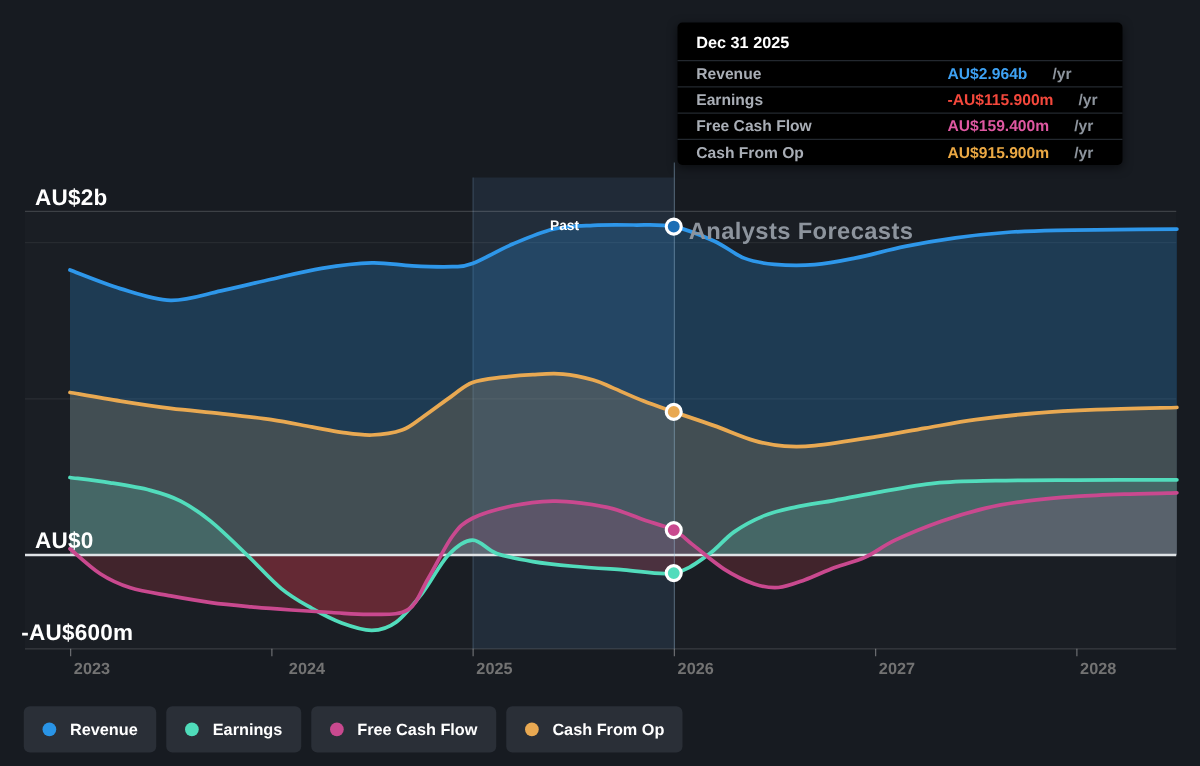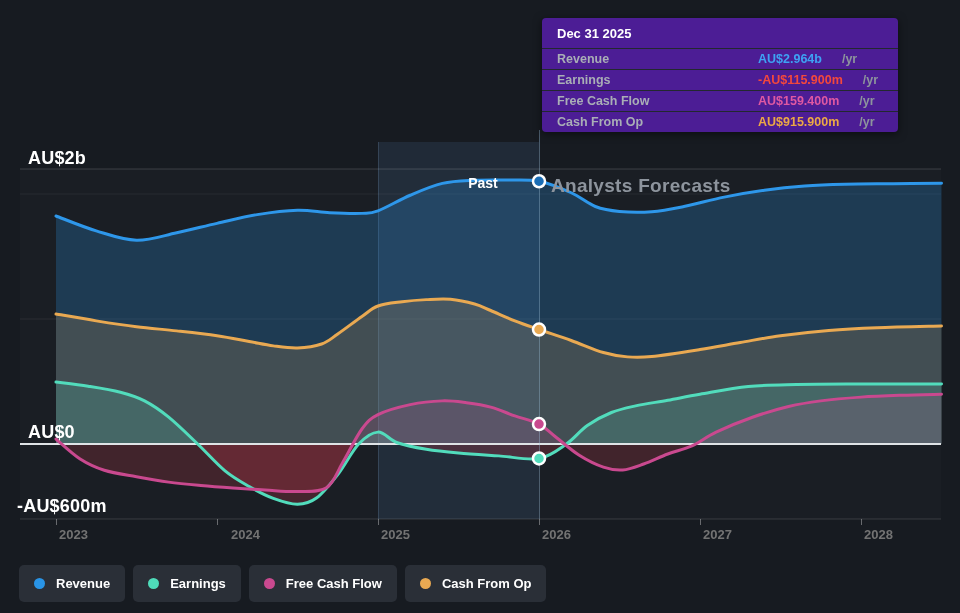--- a/index.html
+++ b/index.html
@@ -1,24 +1,24 @@
 <!DOCTYPE html>
 <html><head>
 <meta charset="utf-8">
 <style>
   html,body{margin:0;padding:0;background:#171b21;}
   .stage{position:relative;width:960px;height:613px;overflow:hidden;background:#171b21;
          font-family:"Liberation Sans",sans-serif;}
   #chart-svg{position:absolute;left:0;top:0;}
   .ylab{position:absolute;color:#ffffff;font-size:18px;font-weight:700;letter-spacing:.2px;}
   .xlab{position:absolute;top:527px;width:64px;text-align:right;color:#737373;font-size:13px;font-weight:700;}
-  .past-label{position:absolute;top:175px;left:440px;width:86px;text-align:center;
-              color:#ffffff;font-size:14px;font-weight:700;}
+  .past-label{position:absolute;top:175px;left:440px;width:86px;text-align:left;
+              color:#ffffff;font-size:11px;font-weight:700;}
   .forecast-label{position:absolute;top:175px;left:551px;color:#8d949d;font-size:19px;font-weight:700;letter-spacing:.3px;}
-  .tooltip{position:absolute;left:542px;top:18px;width:356px;background:#4c1d95;border-radius:4px;
+  .tooltip{position:absolute;left:542px;top:18px;width:356px;background:#000000;border-radius:4px;
            box-shadow:0 2px 8px rgba(0,0,0,.5);}
   .tt-title{height:30px;line-height:32px;padding-left:15px;color:#ffffff;font-size:13px;font-weight:700;}
   .tt-row{position:relative;height:20px;line-height:20px;border-top:1px solid #23282f;
           padding-left:15px;font-size:12.5px;font-weight:600;color:#a9aeb6;}
   .tt-val{position:absolute;left:216px;top:0;font-weight:700;}
   .tt-suffix{color:#8d949d;font-weight:600;margin-left:20px;}
   .legend{position:absolute;left:19px;top:565px;display:flex;gap:8px;}
   .legend-btn{display:flex;align-items:center;gap:11px;height:37px;padding:0 15px;
               background:#2a2f37;border:none;border-radius:5px;color:#ffffff;
               font-size:13px;font-weight:700;font-family:inherit;cursor:pointer;}

